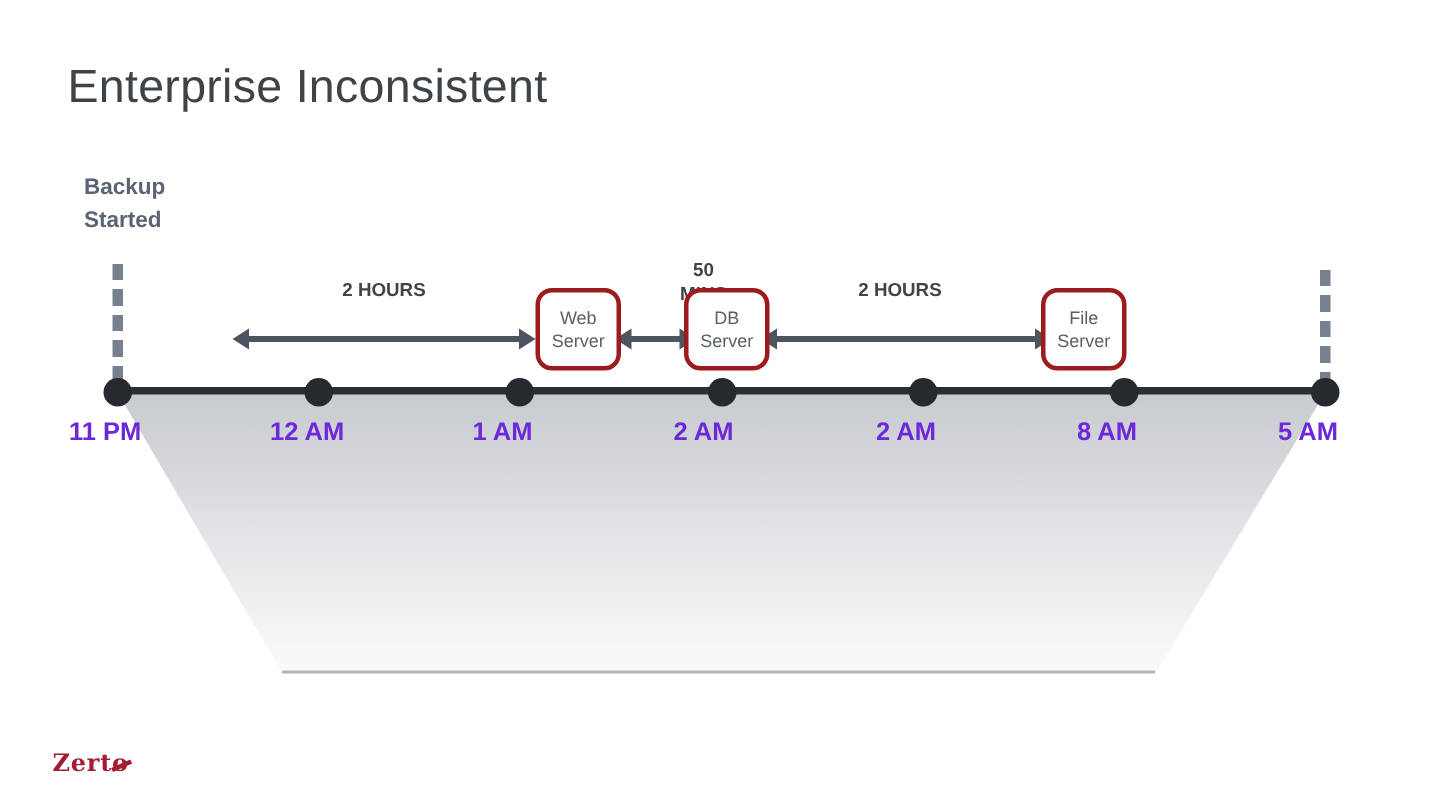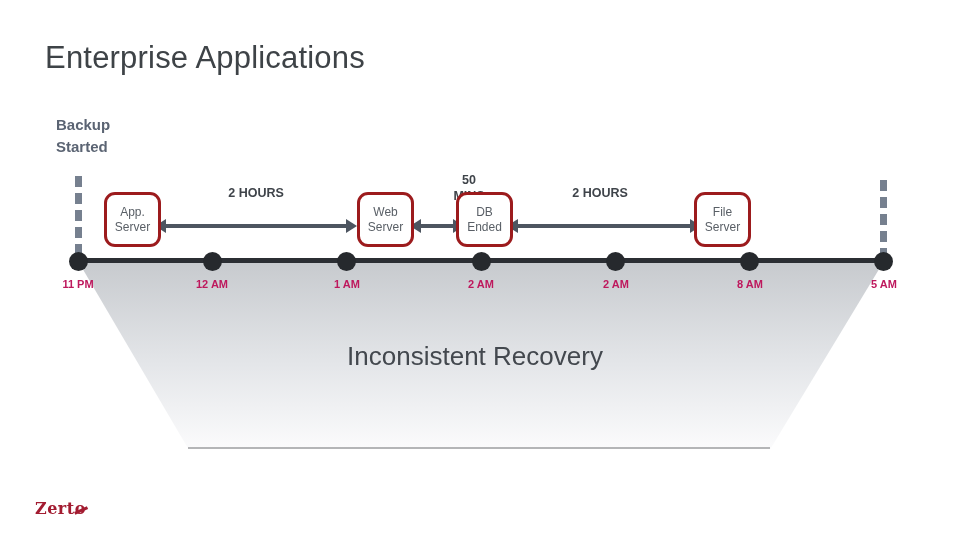--- a/index.html
+++ b/index.html
@@ -50,21 +50,21 @@
   .timeline-line {
     position: absolute; left: 78px; top: 258px; width: 806px; height: 5px;
     background: #2b2e33;
   }
   .dot {
     position: absolute; top: 252px; width: 19px; height: 19px;
     border-radius: 50%; background: #26292d;
   }
   .tick {
     position: absolute; top: 278px; width: 64px;
-    text-align: center; font-size: 11px; font-weight: 700; color: #be185d;
+    font-size: 17px; font-weight: 700; color: #6d28d9;
   }
 
   .server-box {
     position: absolute; top: 192px; width: 57px; height: 55px;
     background: #ffffff; border: 3px solid #9c1b1d; border-radius: 11px;
     display: flex; align-items: center; justify-content: center;
     text-align: center; font-size: 12px; color: #595f66; line-height: 1.25;
     padding: 2px;
   }
 
@@ -99,27 +99,26 @@
     content: ""; position: absolute; left: -1px; top: 55%;
     width: 14px; height: 2.5px; background: #a31c31;
     transform: rotate(-24deg);
   }
 </style>
 </head>
 <body>
 
 <div class="slide">
 
-  <h1 class="title">Enterprise Applications</h1>
+  <h1 class="title">Enterprise Inconsistent</h1>
 
   <div class="marker marker-start">Backup Started</div>
 
   <div class="trapezoid"></div>
   <div class="base-line"></div>
-  <div class="recovery-text">Inconsistent Recovery</div>
 
   <div class="dash-line dash-left"></div>
   <div class="dash-line dash-right"></div>
 
   <div class="timeline-line"></div>
 
   <div class="dot" style="left:69px"></div>
   <div class="dot" style="left:203px"></div>
   <div class="dot" style="left:337px"></div>
   <div class="dot" style="left:472px"></div>
@@ -136,20 +135,19 @@
   <div class="tick" style="left:852px">5 AM</div>
 
   <div class="duration d1">2 HOURS</div>
   <div class="duration d2">50 MINS</div>
   <div class="duration d3">2 HOURS</div>
 
   <div class="arrow arrow-a"></div>
   <div class="arrow arrow-b"></div>
   <div class="arrow arrow-c"></div>
 
-  <div class="server-box" style="left:104px">App. Server</div>
   <div class="server-box" style="left:357px">Web Server</div>
-  <div class="server-box" style="left:456px">DB Ended</div>
+  <div class="server-box" style="left:456px">DB Server</div>
   <div class="server-box" style="left:694px">File Server</div>
 
   <div class="logo"><span>Zert</span><span class="logo-o">o</span></div>
 
 </div>
 
 </body></html>

